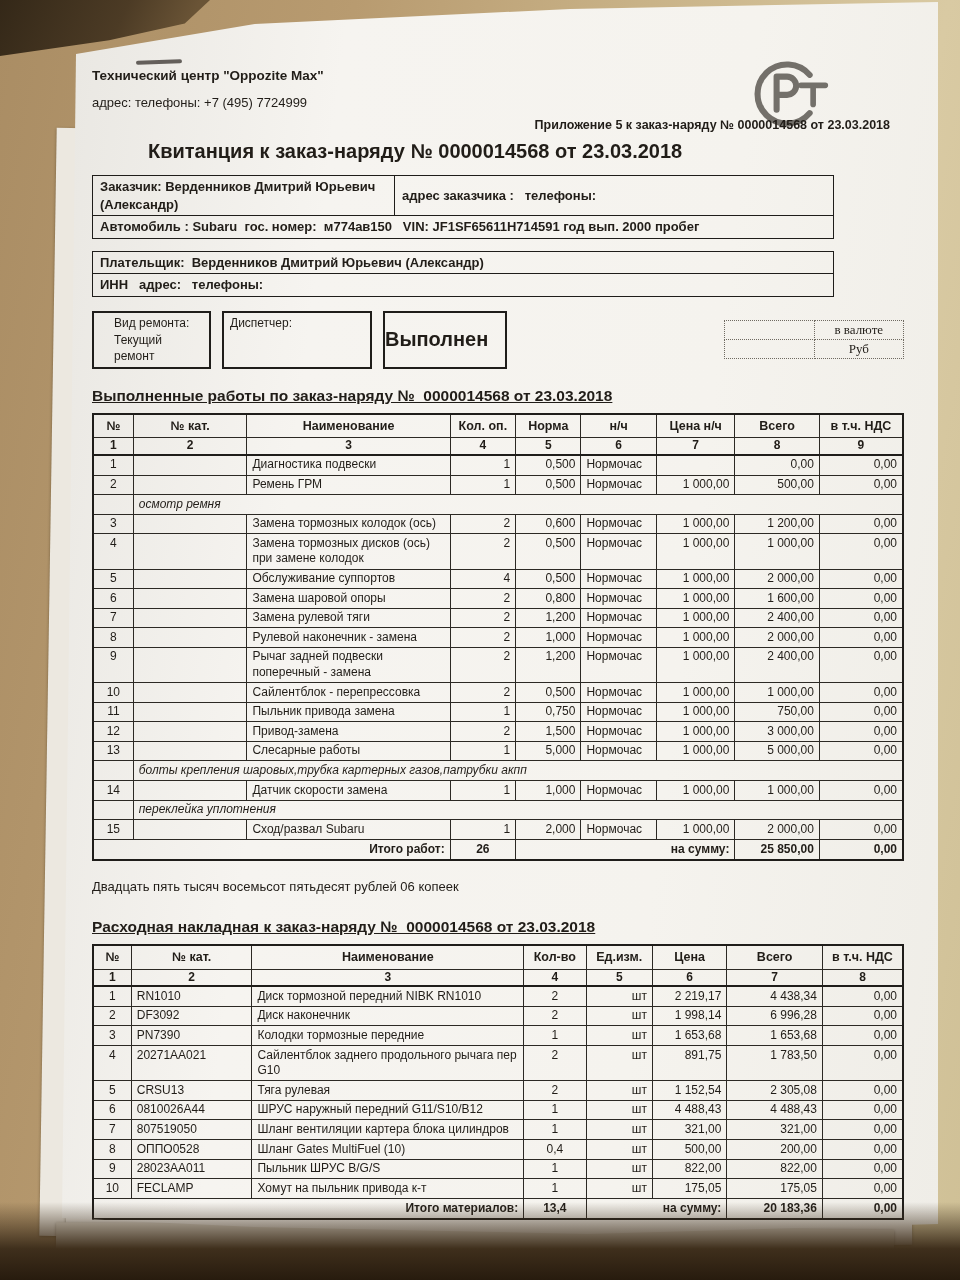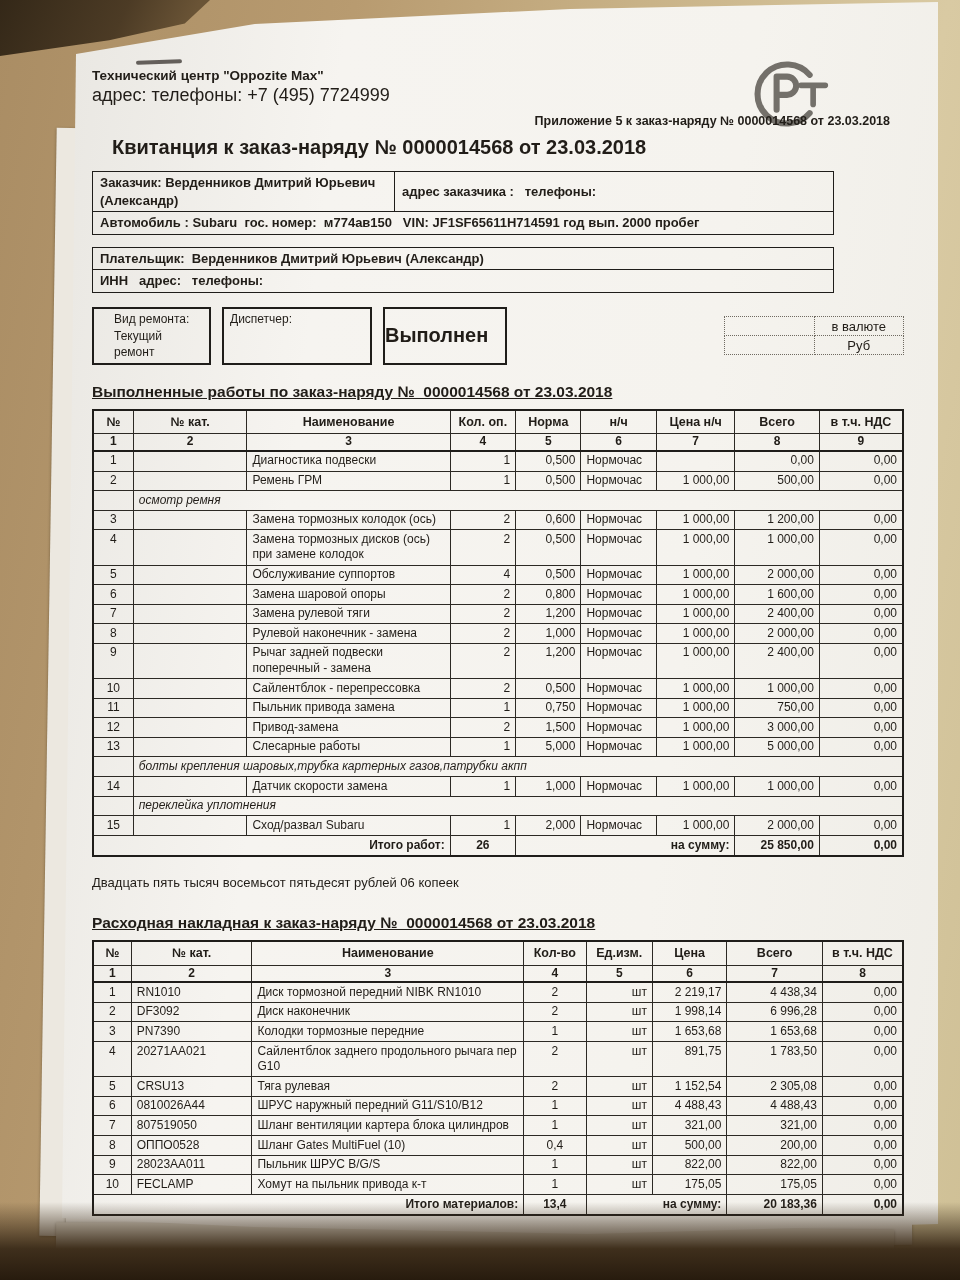--- a/index.html
+++ b/index.html
@@ -18,32 +18,32 @@
   .us-b2 { left:56px; top:1226px; width:838px; height:34px; transform:rotate(.5deg);  background:#e2ddd2; }
   .sheet { position:absolute; left:62px; top:0; width:876px; height:1238px;
       background:linear-gradient(97deg,#e9e7e2 0%,#f6f4f0 28%,#f5f3ee 68%,#efede7 100%);
       clip-path:polygon(14px 54px,22% 24px,58% 9px,100% 2px,100% 1224px,60% 1234px,22% 1227px,0 1218px);
       box-shadow:0 4px 14px rgba(40,28,12,.5); }
   .content { position:absolute; left:30px; top:68px; width:812px; }
   .artifact { position:absolute; left:74px; top:60px; width:46px; height:4px; background:#4b4742;
       border-radius:2px; transform:rotate(-2deg); opacity:.85; }
   .logo { position:absolute; left:688px; top:54px; width:88px; height:80px; opacity:.8; }
   .org-name { font-weight:bold; font-size:13.5px; }
-  .org-contacts { font-size:18px; margin-top:2px; }
+  .org-contacts { font-size:13px; margin-top:12px; }
   .attach { text-align:right; font-weight:bold; font-size:12.5px; margin-top:8px; padding-right:14px; }
-  .title { font-weight:bold; font-size:20px; margin-top:8px; margin-left:20px; white-space:pre-wrap; }
+  .title { font-weight:bold; font-size:20px; margin-top:8px; margin-left:56px; white-space:pre-wrap; }
   table.info { border-collapse:collapse; width:742px; margin-top:12px; table-layout:fixed;padding-left:34px; }
   table.info td { border:1.5px solid #1f1d1a; font-weight:bold; font-size:13px; padding:2px 7px;
       white-space:pre-wrap; line-height:1.35; }
   .status-row { display:flex; gap:11px; margin-top:14px; align-items:stretch; }
   .sbox { border:2px solid #1f1d1a; padding:2px 6px; font-size:12px; line-height:1.4; }
   .sb1 { width:133px; } .sb2 { width:119px;padding-left:20px; } .sb3 { width:150px; }
   .sbox-done { width:124px; border:2.5px solid #1f1d1a; display:flex; align-items:center;
       justify-content:flex-start; font-size:20px;font-weight:bold; }
-  table.currency { border-collapse:collapse; margin-left:auto; width:180px; align-self:center; }
+  table.currency { border-collapse:collapse; margin-left:auto; width:180px; align-self:center;font-family:Liberation Serif, serif; }
   table.currency td { border:1.5px dotted #6f6a61; height:19px; font-size:13px; text-align:center; width:50%; }
   .sec-heading { font-weight:bold; font-size:15.5px; margin-top:18px; white-space:pre-wrap;text-decoration:underline; }
   table.doc { border-collapse:collapse; border:2.5px solid #1f1d1a; width:100%; table-layout:fixed;
       font-size:12px; margin-top:8px; }
   table.doc th, table.doc td { border:1px solid #2c2924; padding:1.5px 5px; line-height:1.3;
       overflow:hidden; vertical-align:top; }
   table.doc tr.cols th { font-weight:bold; text-align:center; font-size:12.5px; padding:3px 2px; }
   table.doc tr.nums td { text-align:center; font-weight:bold; border-bottom:2px solid #1f1d1a; padding:0 2px; }
   table.doc td.l { text-align:left; } table.doc td.r { text-align:right; } table.doc td.c { text-align:center; }
   table.doc td.b { font-weight:bold; }

